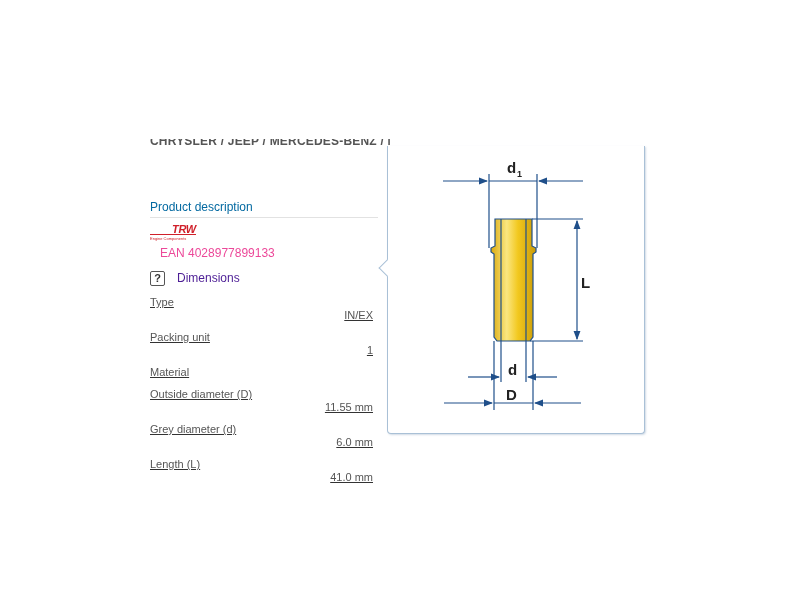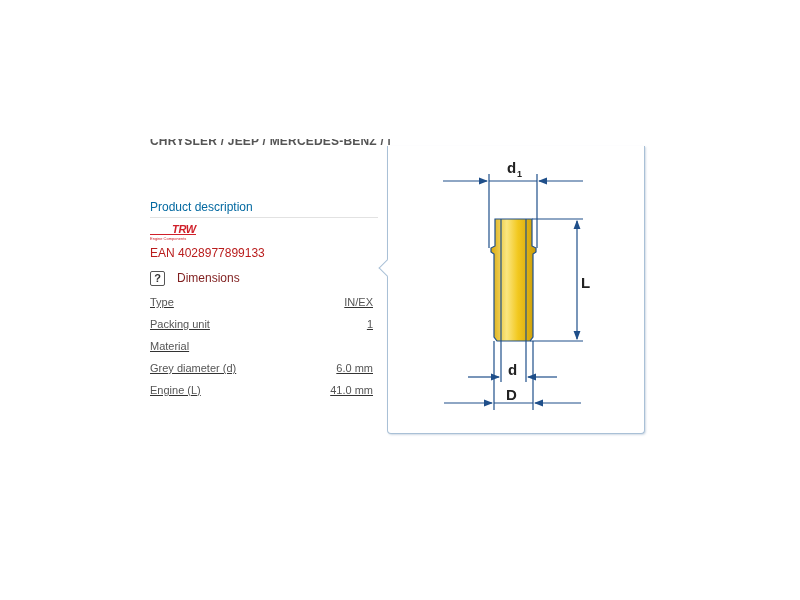--- a/index.html
+++ b/index.html
@@ -7,27 +7,27 @@
        font-family:"Liberation Sans", sans-serif;color:#333;}
   .breadcrumb{position:absolute;left:150px;top:139px;width:240px;height:12px;overflow:hidden;
        font-size:12px;font-weight:bold;color:#555;white-space:nowrap;letter-spacing:0.2px;}
   .breadcrumb span{position:relative;top:-5px;}
   .section-title{position:absolute;left:150px;top:200px;font-size:12px;color:#0369a1;}
   .divider{position:absolute;left:150px;top:217px;width:228px;height:1px;background:#e2e2e2;}
   .logo{position:absolute;left:150px;top:223px;width:50px;height:20px;}
   .logo .trw{position:absolute;left:22px;top:0;font-size:11px;font-weight:bold;font-style:italic;color:#d0202a;letter-spacing:-0.3px;}
   .logo .bar{position:absolute;left:0;top:11px;width:46px;height:1px;background:#d0202a;}
   .logo .sub{position:absolute;left:0;top:13px;font-size:4px;color:#d0202a;white-space:nowrap;}
-  .ean{position:absolute;left:150px;top:246px;font-size:12px;color:#b91c1c;}
+  .ean{position:absolute;left:160px;top:246px;font-size:12px;color:#ec4899;}
   .dims{position:absolute;left:150px;top:270px;height:16px;display:flex;align-items:center;cursor:pointer;}
   .qbox{width:13px;height:13px;border:1px solid #555;border-radius:2px;font-size:11px;line-height:13px;text-align:center;color:#333;font-weight:bold;}
-  .dims-label{margin-left:12px;font-size:12px;color:#7f1d1d;}
+  .dims-label{margin-left:12px;font-size:12px;color:#4c1d95;}
   .specs{position:absolute;left:150px;top:296px;width:223px;text-decoration:underline;}
   .row{display:flex;justify-content:space-between;font-size:11px;color:#555;margin-bottom:9px;line-height:13px;}
-  .row .v{text-align:right;}
+  .row .v{text-align:right;margin-top:13px;}
   .row.mat .v{width:100px;line-height:12px;}
   .popup{position:absolute;left:387px;top:146px;width:256px;height:287px;background:#fff;
          border-left:1px solid #a9c0d6;border-right:1px solid #a9c0d6;border-bottom:1px solid #a9c0d6;
          border-radius:0 0 4px 4px;box-shadow:1px 1px 2px rgba(120,150,180,0.35);}
   .notch{position:absolute;left:-7px;top:116px;width:11px;height:11px;background:#fff;
          border-left:1px solid #a9c0d6;border-bottom:1px solid #a9c0d6;transform:rotate(45deg);}
   .diagram{position:absolute;left:0;top:0;}
 </style>
 </head>
 <body>
@@ -56,25 +56,29 @@
     <span class="v">IN/EX</span>
   </div>
   <div class="row">
     <span>Packing unit</span>
     <span class="v">1</span>
   </div>
   <div class="row mat">
     <span>Material</span>
   </div>
   <div class="row">
+    <span>Outside diameter (D)</span>
+    <span class="v">11.55 mm</span>
+  </div>
+  <div class="row">
     <span>Grey diameter (d)</span>
     <span class="v">6.0 mm</span>
   </div>
   <div class="row">
-    <span>Engine (L)</span>
+    <span>Length (L)</span>
     <span class="v">41.0 mm</span>
   </div>
 </div>
 
 <div class="popup">
   <div class="notch"></div>
   <svg class="diagram" width="256" height="287" viewBox="387 146 256 287">
     <defs>
       <linearGradient id="g" x1="0" x2="1">
         <stop offset="0" stop-color="#d9a90e"></stop>

